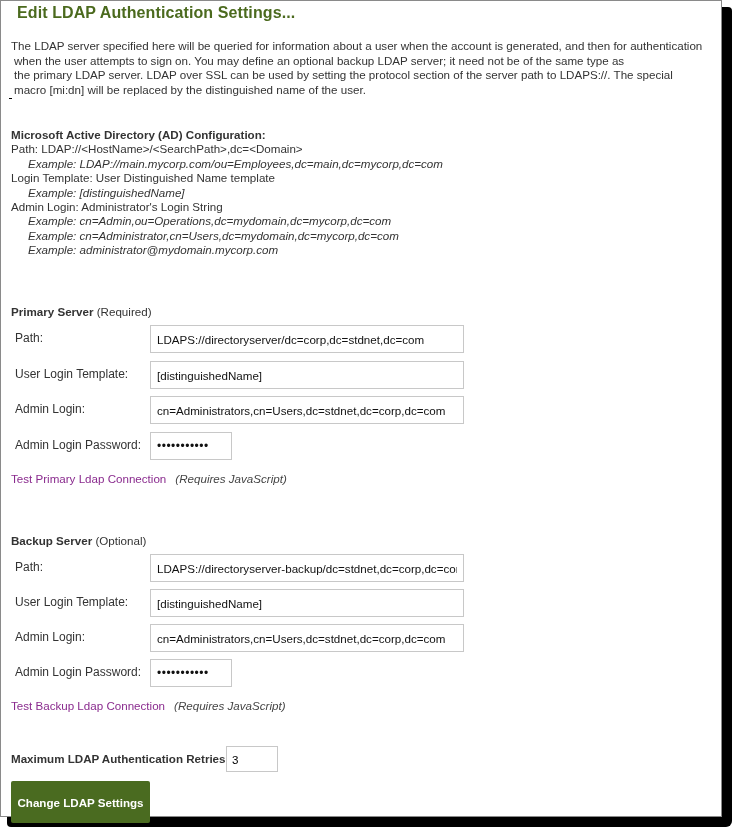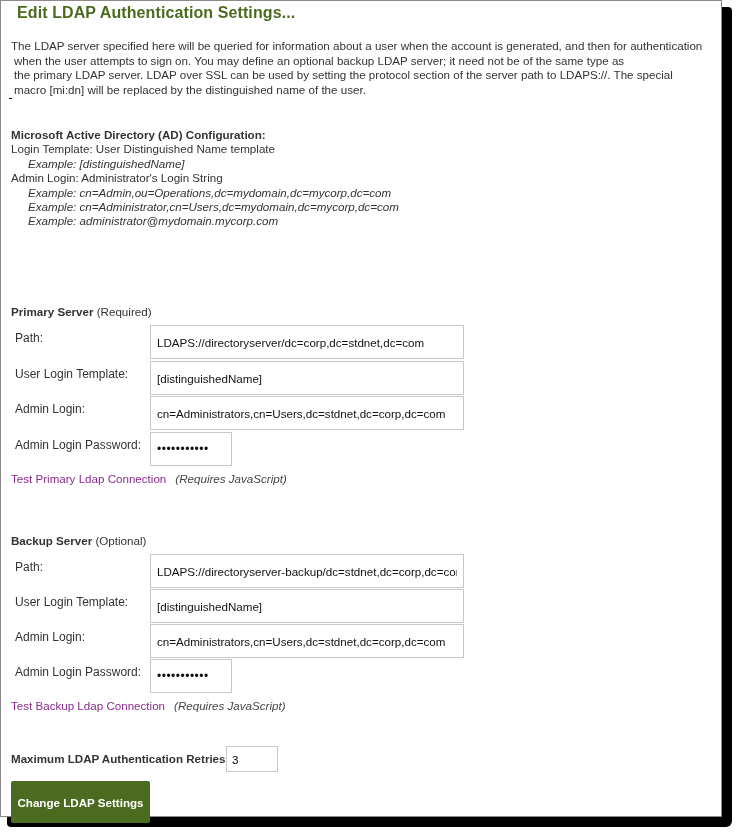--- a/index.html
+++ b/index.html
@@ -16,22 +16,22 @@
   .intro .l2, .intro .l3, .intro .l4 { padding-left:3px; }
   .dotmark { position:absolute; left:8px; top:97px; width:3px; height:1px; background:#000; }
   .ad { position:absolute; left:10px; top:127px; font-size:11.6px; line-height:14.4px; color:#333; }
   .ad .h { font-weight:bold; }
   .ad .ex { font-style:italic; padding-left:17px; }
   .section { position:absolute; left:10px; font-size:11.6px; }
   .section-h { color:#333; }
   .section-h b { font-weight:bold; }
   .row { position:absolute; left:0; height:26px; width:470px; }
   .row label { position:absolute; left:4px; top:6px; font-size:12px; color:#333; white-space:nowrap; }
-  .row input { position:absolute; left:139px; top:0; height:18px; box-sizing:border-box;
-               border:1px solid #c8c8c8; padding:16px 6px; font-family:"Liberation Sans", sans-serif;
+  .row input { position:absolute; left:139px; top:0; height:28px; box-sizing:border-box;
+               border:1px solid #c8c8c8; padding:0 6px; font-family:"Liberation Sans", sans-serif;
                font-size:11.6px; color:#111; background:#fff; outline:none; }
   .row input.wide { width:314px; }
   .row input.pw { width:82px; font-size:12px; letter-spacing:0.5px; }
   .testline { position:absolute; left:0; font-size:11.6px; white-space:nowrap; }
   .testline a { color:#8a2b8e; text-decoration:none; }
   .testline i { color:#444; margin-left:9px; }
   .retries { position:absolute; left:10px; top:745px; height:26px; font-size:11.6px; }
   .retries label { position:absolute; left:0; top:6px; font-weight:bold; white-space:nowrap; color:#333; }
   .retries input { position:absolute; left:215px; top:0; width:52px; height:26px; box-sizing:border-box;
                    border:1px solid #c8c8c8; padding:0 5px; font-family:"Liberation Sans", sans-serif; font-size:11.6px; }
@@ -50,20 +50,22 @@
   <div class="intro">
     <div class="l1">The LDAP server specified here will be queried for information about a user when the account is generated, and then for authentication</div>
     <div class="l2">when the user attempts to sign on. You may define an optional backup LDAP server; it need not be of the same type as</div>
     <div class="l3">the primary LDAP server. LDAP over SSL can be used by setting the protocol section of the server path to LDAPS://. The special</div>
     <div class="l4">macro [mi:dn] will be replaced by the distinguished name of the user.</div>
   </div>
   <div class="dotmark"></div>
 
   <div class="ad">
     <div class="h">Microsoft Active Directory (AD) Configuration:</div>
+    <div>Path: LDAP://&lt;HostName&gt;/&lt;SearchPath&gt;,dc=&lt;Domain&gt;</div>
+    <div class="ex">Example: LDAP://main.mycorp.com/ou=Employees,dc=main,dc=mycorp,dc=com</div>
     <div>Login Template: User Distinguished Name template</div>
     <div class="ex">Example: [distinguishedName]</div>
     <div>Admin Login: Administrator's Login String</div>
     <div class="ex">Example: cn=Admin,ou=Operations,dc=mydomain,dc=mycorp,dc=com</div>
     <div class="ex">Example: cn=Administrator,cn=Users,dc=mydomain,dc=mycorp,dc=com</div>
     <div class="ex">Example: administrator@mydomain.mycorp.com</div>
   </div>
 
   <div class="section" style="top:304px;">
     <div class="section-h"><b>Primary Server</b><span> (Required)</span></div>

